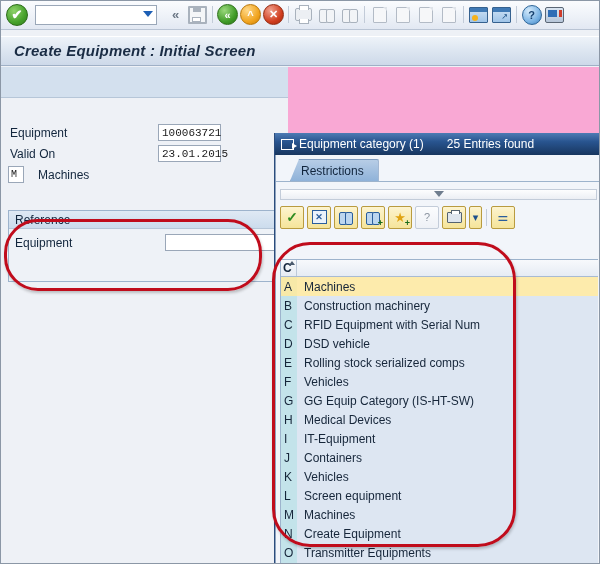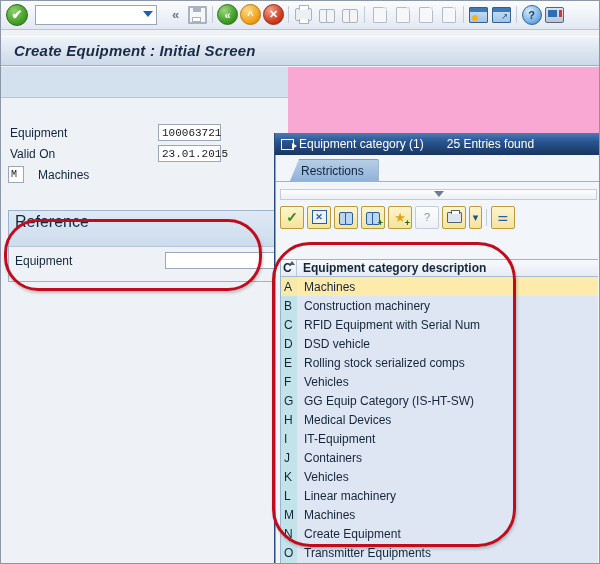--- a/index.html
+++ b/index.html
@@ -169,23 +169,23 @@
   .finput.wide { width: 63px; }
   .finput.tiny { width: 16px; padding-left: 2px; font-size: 10px; }
   .fsuffix { font-size: 12px; color: #12263d; margin-left: 14px; }
 
   
   .groupbox {
     position: absolute; left: 8px; top: 112px; width: 280px; height: 72px;
     border: 1px solid #9db3cc; background: #eef2f7; box-sizing: border-box;
   }
   .groupbox .gb-title {
-    height: 36px; background: linear-gradient(to bottom,#dfe9f4,#ccdced);
+    height: 18px; background: linear-gradient(to bottom,#dfe9f4,#ccdced);
     border-bottom: 1px solid #b6c6d8;
-    font-size: 16px; color: #12263d; padding: 2px 0 0 6px;
+    font-size: 12px; color: #12263d; padding: 2px 0 0 6px;
     box-sizing: border-box;
   }
   .gb-rows { padding: 3px 0 0 6px; }
   .gb-row { height: 21px; display: flex; align-items: center; }
   .gb-label { width: 150px; font-size: 12px; color: #12263d; }
   .gb-input {
     width: 110px; height: 17px; border: 1px solid #9aa7b8; background: #fff;
     box-sizing: border-box;
   }
 
@@ -513,21 +513,20 @@
               <span class="funnel">⚌</span>
             </div>
         </div>
 
         <div class="listwrap">
           <div class="listhdr">
             <div class="hk">
               <span>C</span>
               <span class="sortarr"></span>
             </div>
-            <div class="hd">Equipment category description</div>
           </div>
           <div class="rows" id="list-rows">
               <div class="lrow sel">
                 <div class="k">A</div>
                 <div class="d">Machines</div>
               </div>
               <div class="lrow">
                 <div class="k">B</div>
                 <div class="d">Construction machinery</div>
               </div>
@@ -562,21 +561,21 @@
               <div class="lrow">
                 <div class="k">J</div>
                 <div class="d">Containers</div>
               </div>
               <div class="lrow">
                 <div class="k">K</div>
                 <div class="d">Vehicles</div>
               </div>
               <div class="lrow">
                 <div class="k">L</div>
-                <div class="d">Linear machinery</div>
+                <div class="d">Screen equipment</div>
               </div>
               <div class="lrow">
                 <div class="k">M</div>
                 <div class="d">Machines</div>
               </div>
               <div class="lrow">
                 <div class="k">N</div>
                 <div class="d">Create Equipment</div>
               </div>
               <div class="lrow">

